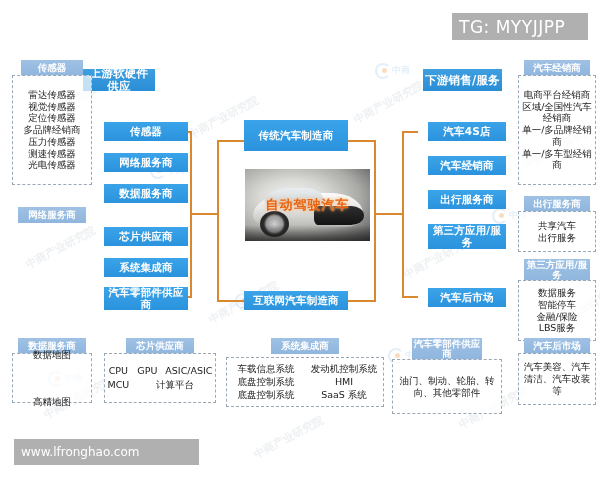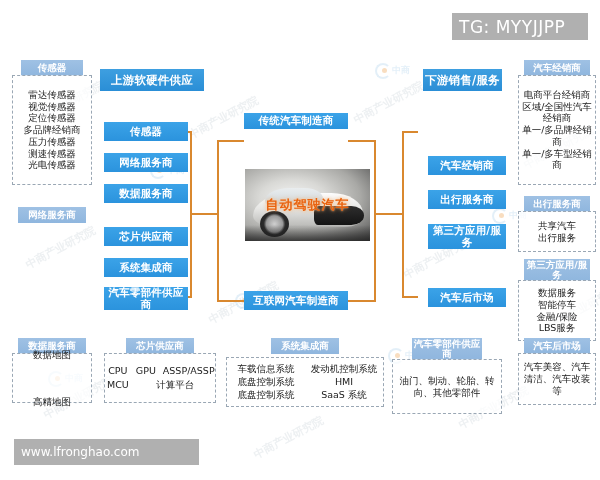--- a/index.html
+++ b/index.html
@@ -208,41 +208,42 @@
 
   <div class="cx" style="left:374px;top:140px;width:2px;height:162px;"></div>
   <div class="cx" style="left:348px;top:140px;width:27px;height:2px;"></div>
   <div class="cx" style="left:348px;top:300px;width:27px;height:2px;"></div>
   <div class="cx" style="left:375px;top:213px;width:28px;height:2px;"></div>
 
   <div class="cx" style="left:402px;top:131px;width:2px;height:167px;"></div>
   <div class="cx" style="left:402px;top:131px;width:16px;height:2px;"></div>
   <div class="cx" style="left:402px;top:296px;width:16px;height:2px;"></div>
 
-  <div class="bluebox header-box" style="left:100px;top:69px;width:104px;height:22px;">上游软硬件供应</div>
+  <div class="bluebox header-box" style="left:83px;top:69px;width:72px;height:22px;">上游软硬件供应</div>
   <div class="bluebox header-box" style="left:423px;top:69px;width:79px;height:22px;">下游销售/服务</div>
 
   <div class="bluebox" style="left:104px;top:122px;width:84px;height:19px;">传感器</div>
   <div class="bluebox" style="left:104px;top:153px;width:84px;height:19px;">网络服务商</div>
   <div class="bluebox" style="left:104px;top:184px;width:84px;height:19px;">数据服务商</div>
   <div class="bluebox" style="left:104px;top:227px;width:84px;height:19px;">芯片供应商</div>
   <div class="bluebox" style="left:104px;top:258px;width:84px;height:19px;">系统集成商</div>
   <div class="bluebox" style="left:104px;top:287px;width:84px;height:23px;">汽车零部件供应商</div>
 
-  <div class="bluebox" style="left:244px;top:113px;width:104px;height:16px;">传统汽车制造商</div>
+  <div class="bluebox" style="left:244px;top:120px;width:104px;height:31px;">传统汽车制造商</div>
   <div class="car" style="left:245px;top:169px;width:125px;height:72px;">
     <div class="body"></div>
     <div class="glass"></div>
     <div class="grille"></div>
     <div class="wheel"></div>
     <div class="shadow"></div>
     <div class="caption">自动驾驶汽车</div>
   </div>
   <div class="bluebox" style="left:244px;top:291px;width:104px;height:19px;">互联网汽车制造商</div>
 
+  <div class="bluebox" style="left:428px;top:122px;width:78px;height:19px;">汽车4S店</div>
   <div class="bluebox" style="left:428px;top:156px;width:78px;height:19px;">汽车经销商</div>
   <div class="bluebox" style="left:428px;top:190px;width:78px;height:19px;">出行服务商</div>
   <div class="bluebox" style="left:428px;top:224px;width:78px;height:25px;">第三方应用/服务</div>
   <div class="bluebox" style="left:428px;top:288px;width:78px;height:19px;">汽车后市场</div>
 
   <div class="panel" style="left:12px;top:60px;width:80px;height:125px;">
     <div class="panel-title" style="left:9px;top:0;width:62px;height:16px;">传感器</div>
     <div class="panel-body" style="left:0;top:15px;width:80px;height:110px;">
       <div>雷达传感器</div>
       <div>视觉传感器</div>
@@ -293,21 +294,21 @@
       <div>高精地图</div>
     </div>
   </div>
 
   <div class="panel" style="left:104px;top:338px;width:112px;height:72px;">
     <div class="panel-title" style="left:22px;top:0;width:68px;height:16px;">芯片供应商</div>
     <div class="panel-body" style="left:0;top:15px;width:112px;height:50px;">
       <div class="grid3">
         <span>CPU</span>
         <span>GPU</span>
-        <span>ASSP/ASSP</span>
+        <span>ASIC/ASIC</span>
         <span>MCU</span>
         <span style="grid-column:2 / span 2;">计算平台</span>
       </div>
     </div>
   </div>
 
   <div class="panel" style="left:226px;top:338px;width:158px;height:72px;">
     <div class="panel-title" style="left:45px;top:0;width:68px;height:16px;">系统集成商</div>
     <div class="panel-body" style="left:0;top:19px;width:158px;height:50px;">
       <div class="grid2">

